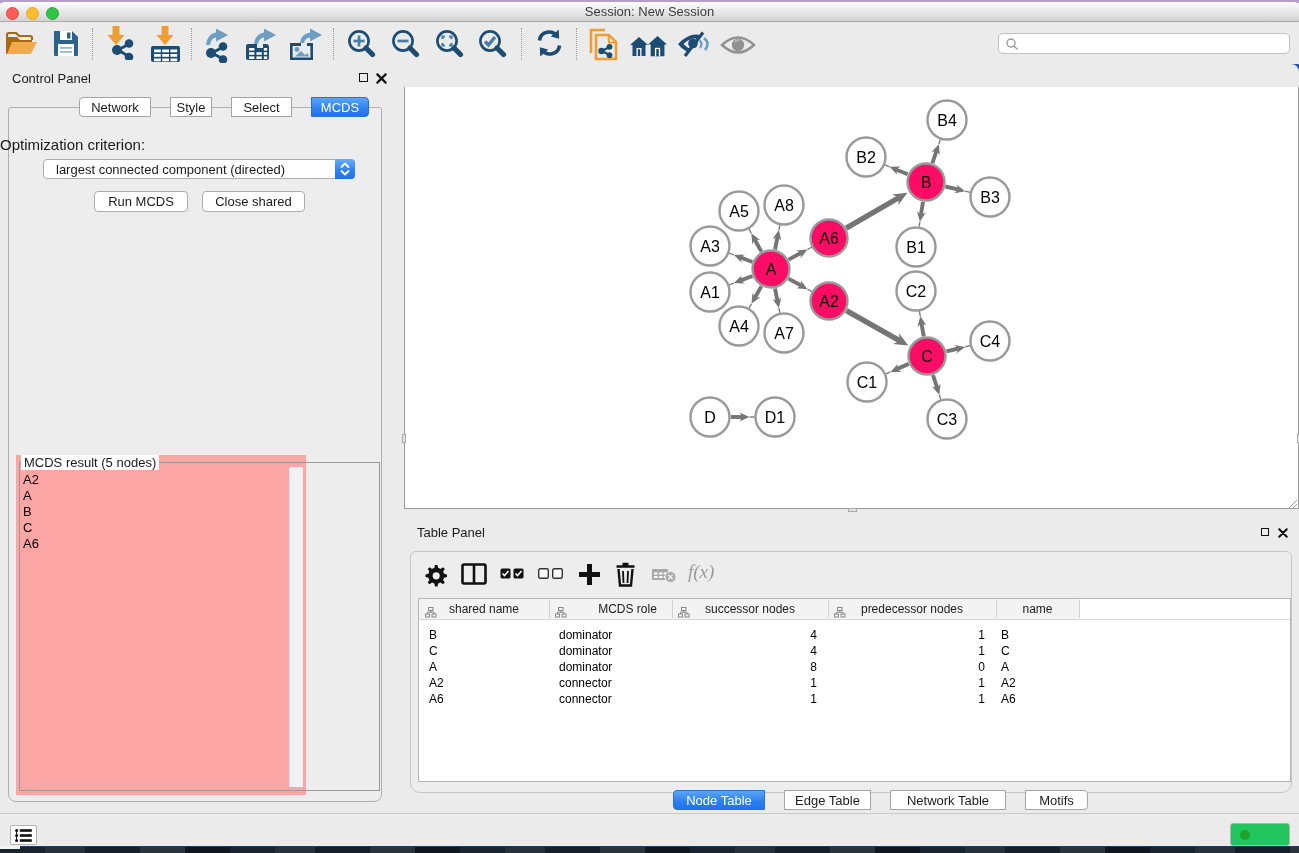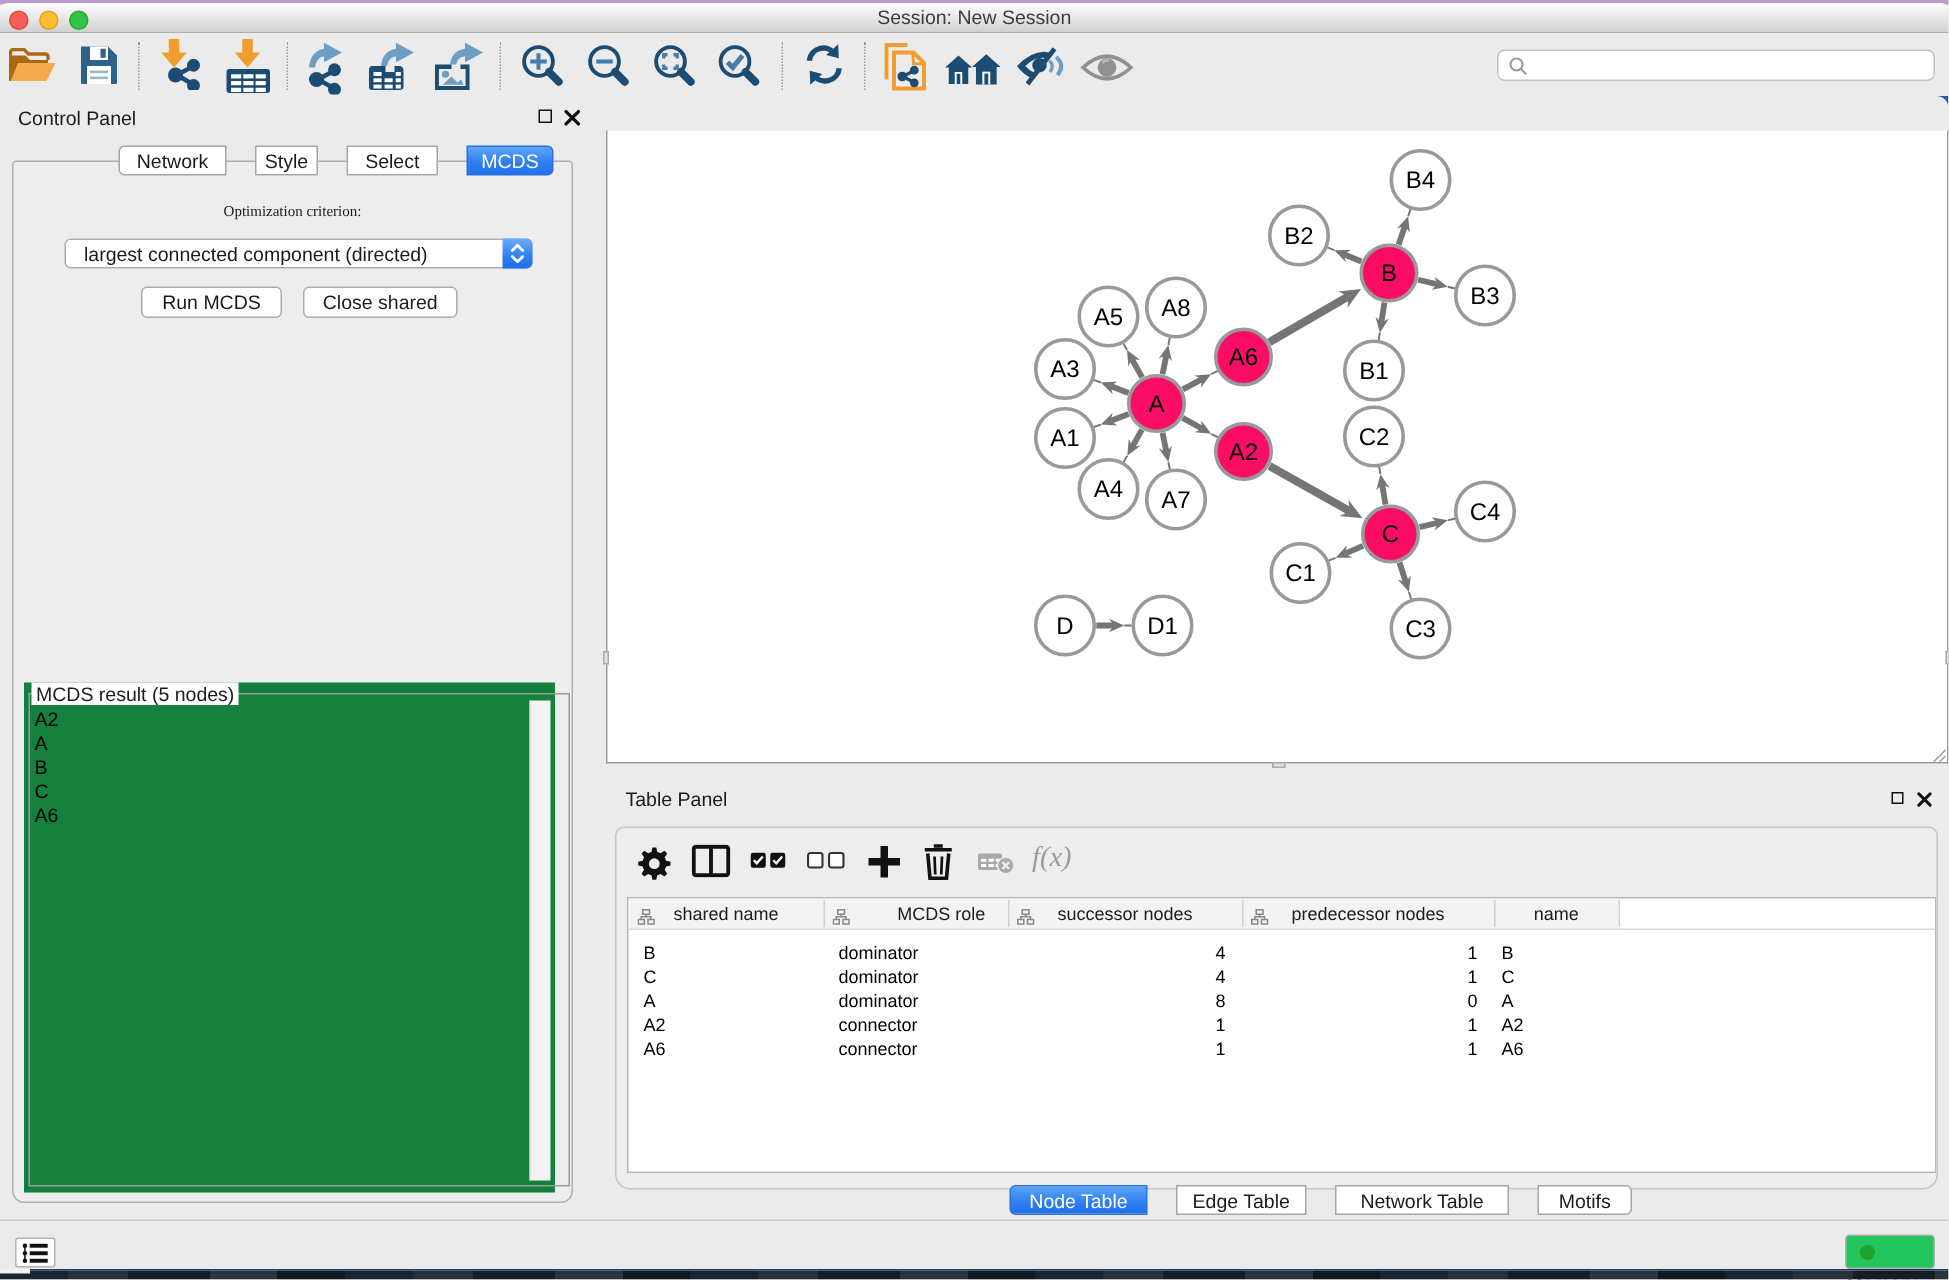--- a/index.html
+++ b/index.html
@@ -25,29 +25,29 @@
 #cpanel-head { left:0; top:64px; width:390px; height:28px; }
 #cpanel-head .t { position:absolute; left:12px; top:7px; font-size:13px; color:#1b1b1b; }
 #cp-box { left:8px; top:107px; width:374px; height:695px; background:#ededed;
   border:1px solid #b0afb0; border-radius:3px 3px 8px 8px; }
 .tabrow { position:absolute; display:flex;gap:20px; }
 .tab { height:20px; line-height:19px; font-size:13px; color:#1b1b1b; background:#fff;
   border:1px solid #a5a5a5; margin-left:-1px; text-align:center; }
 .tab.first { border-radius:4px 0 0 4px; margin-left:0; }
 .tab.last { border-radius:0 4px 4px 0; }
 .tab.sel { background:linear-gradient(#5aa5f8,#2e7ef0 60%,#2271ee); color:#fff; border-color:#2b6fd8; }
-#optlabel { left:0; top:136px; width:390px; text-align:center; font-size:10px; color:#1b1b1b;font-family:Liberation Serif, serif; }
+#optlabel { left:0; top:136px; width:390px; text-align:left; font-size:15px; color:#1b1b1b; }
 #dropdown { left:43px; top:159px; width:312px; height:20px; background:#fff;
   border:1px solid #adadad; border-radius:4px; font-size:13px; color:#1b1b1b; }
 #dropdown .txt { position:absolute; left:12px; top:1px; line-height:17px; }
 #dd-step { position:absolute; right:-1px; top:-1px; width:20px; height:20px;
   background:linear-gradient(#67aef9,#2e7ef0 60%,#1f6eed); border-radius:0 4px 4px 0; }
 .btn { position:absolute; height:21px; background:#fff; border:1px solid #acacac; border-radius:4px;
   font-size:13px; color:#1b1b1b; text-align:center; line-height:19px; }
-#resultwhite { left:16px; top:455px; width:354px; height:340px; background:#15803d; }
+#resultwhite { left:16px; top:455px; width:290px; height:340px; background:#fca5a5; }
 #fieldset { position:absolute; left:3px; top:7px; width:361px; height:329px; border:1px solid #9a9a9a; }
 #fieldlabel { position:absolute; left:5px; top:0px; background:#fff; padding:0 3px; font-size:13px; color:#1b1b1b; }
 #mcdslist { position:absolute; left:7px; top:17px; font-size:13px; color:#000; line-height:16px; }
 #resscroll { position:absolute; right:3px; top:12px; width:14px; height:320px; background:#f2f2f2; border-left:1px solid #e0e0e0; }
 
 
 #netwin { left:404px; top:64px; width:895px; height:445px; }
 #net-title { position:absolute; left:0; top:0; width:100%; height:23px;
   background:linear-gradient(#fbfbfb,#e2e2e2 55%,#cccccc);
   border:1px solid #9b9b9b; border-bottom:1px solid #9b9b9b; border-radius:5px 5px 0 0; }

